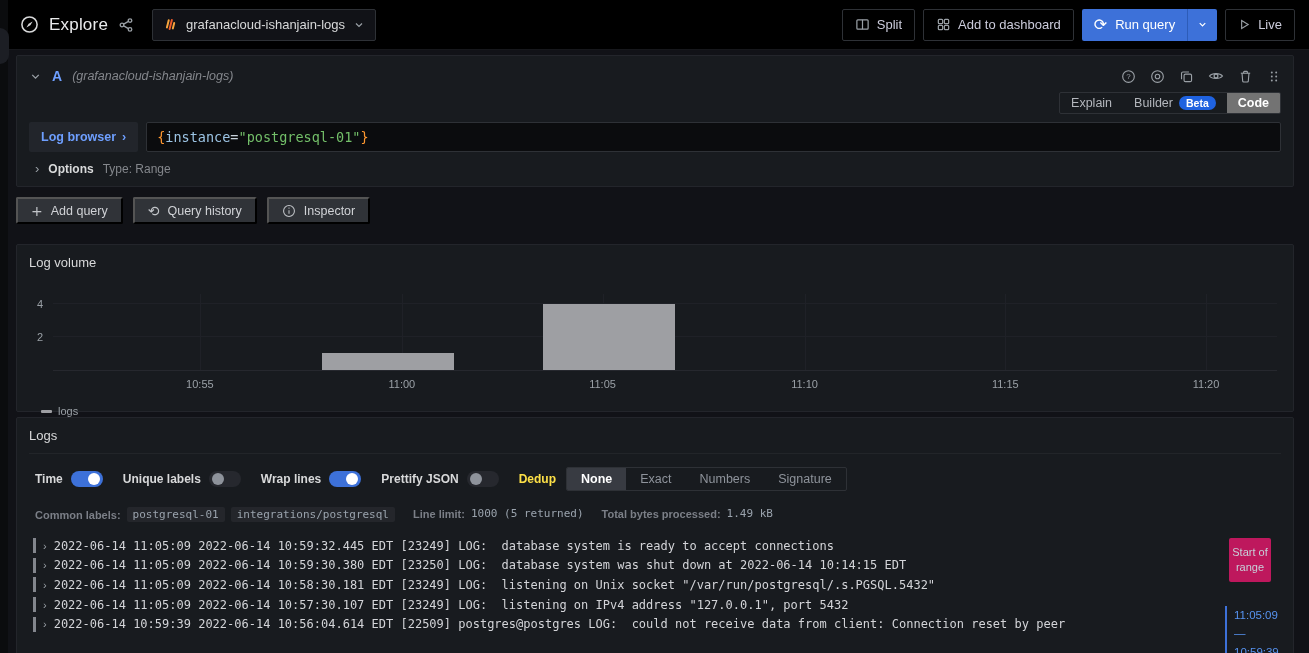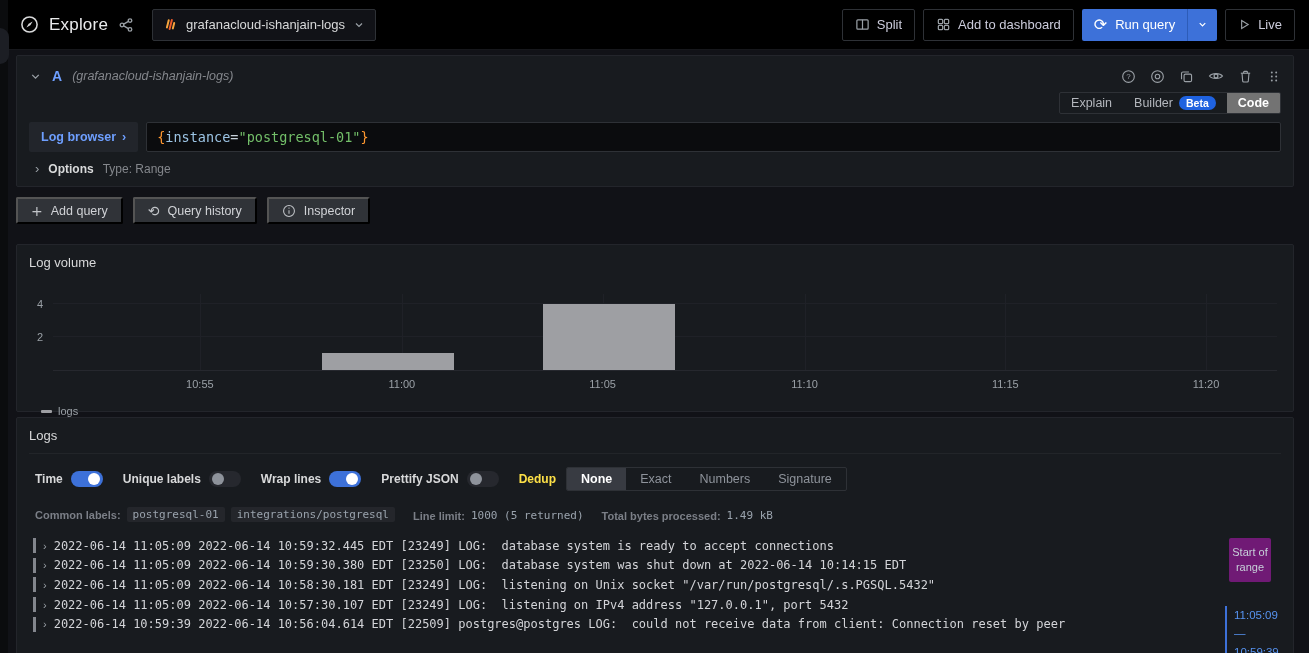--- a/index.html
+++ b/index.html
@@ -84,34 +84,34 @@
   .switch.on { background:#3d71d9; }
   .switch .knob { position:absolute; top:2px; left:3px; width:12px; height:12px; border-radius:50%; background:#8e939b; }
   .switch.on .knob { left:auto; right:3px; background:#fff; }
   .dedup-wrap { display:flex; align-items:center; gap:10px; }
   .seg-group { display:inline-flex; border:1px solid #2e3136; border-radius:2px; overflow:hidden; }
   .seg { padding:4px 14px; font-size:12.5px; color:#8e939b; cursor:pointer; background:transparent; border:none; font-family:inherit; }
   .seg.selected { background:#383b42; color:#fff; font-weight:700; }
   .display-results { margin-left:auto; display:flex; align-items:center; gap:10px; }
   .small-bold { font-size:12px; font-weight:700; color:#fde047; }
 
-  .meta-row { display:flex; align-items:flex-end; gap:18px; padding:4px 6px 10px; font-size:11px; }
+  .meta-row { display:flex; align-items:flex-start; gap:18px; padding:4px 6px 10px; font-size:11px; }
   .meta-group { display:flex; align-items:center; gap:6px; }
   .meta-label { font-weight:700; color:#7b7f87; }
   .meta-mono { font-family:"DejaVu Sans Mono", monospace; color:#9aa3ad; font-size:11px; }
   .chip { font-family:"DejaVu Sans Mono", monospace; font-size:11px; color:#9aa3ad; background:#24262b; padding:1px 6px; border-radius:2px; cursor:pointer; }
 
   .logs-body { display:flex; padding:4px 0 0 2px; }
   .log-rows { flex:1; min-width:0; }
   .log-row { display:flex; align-items:center; height:19.6px; cursor:pointer; }
   .lvl-bar { width:3px; height:15px; background:#83868d; margin:0 7px 0 2px; flex:none; }
   .row-chevron { color:#9aa0a6; font-size:11px; margin-right:7px; flex:none; }
   .log-text { font-family:"DejaVu Sans Mono", monospace; font-size:12px; color:#d3d4d8; white-space:pre; overflow:hidden; }
   .log-nav { position:relative; width:62px; flex:none; }
-  .start-range { position:absolute; top:2px; left:10px; width:42px; background:#701a75; border-radius:2px; padding:7px 3px; text-align:center; font-size:11px; color:#c7d0d9; line-height:1.35; cursor:pointer; }
+  .start-range { position:absolute; top:2px; left:10px; width:42px; background:#be185d; border-radius:2px; padding:7px 3px; text-align:center; font-size:11px; color:#c7d0d9; line-height:1.35; cursor:pointer; }
   .nav-times { position:absolute; top:70px; left:6px; border-left:2px solid #3d71d9; padding-left:7px; color:#5794f2; font-size:11.5px; line-height:1.6; }
 </style>
 </head>
 <body>
 
 <div id="root">
   <div id="side-sliver">
       <div class="bump"></div>
     </div>
 

